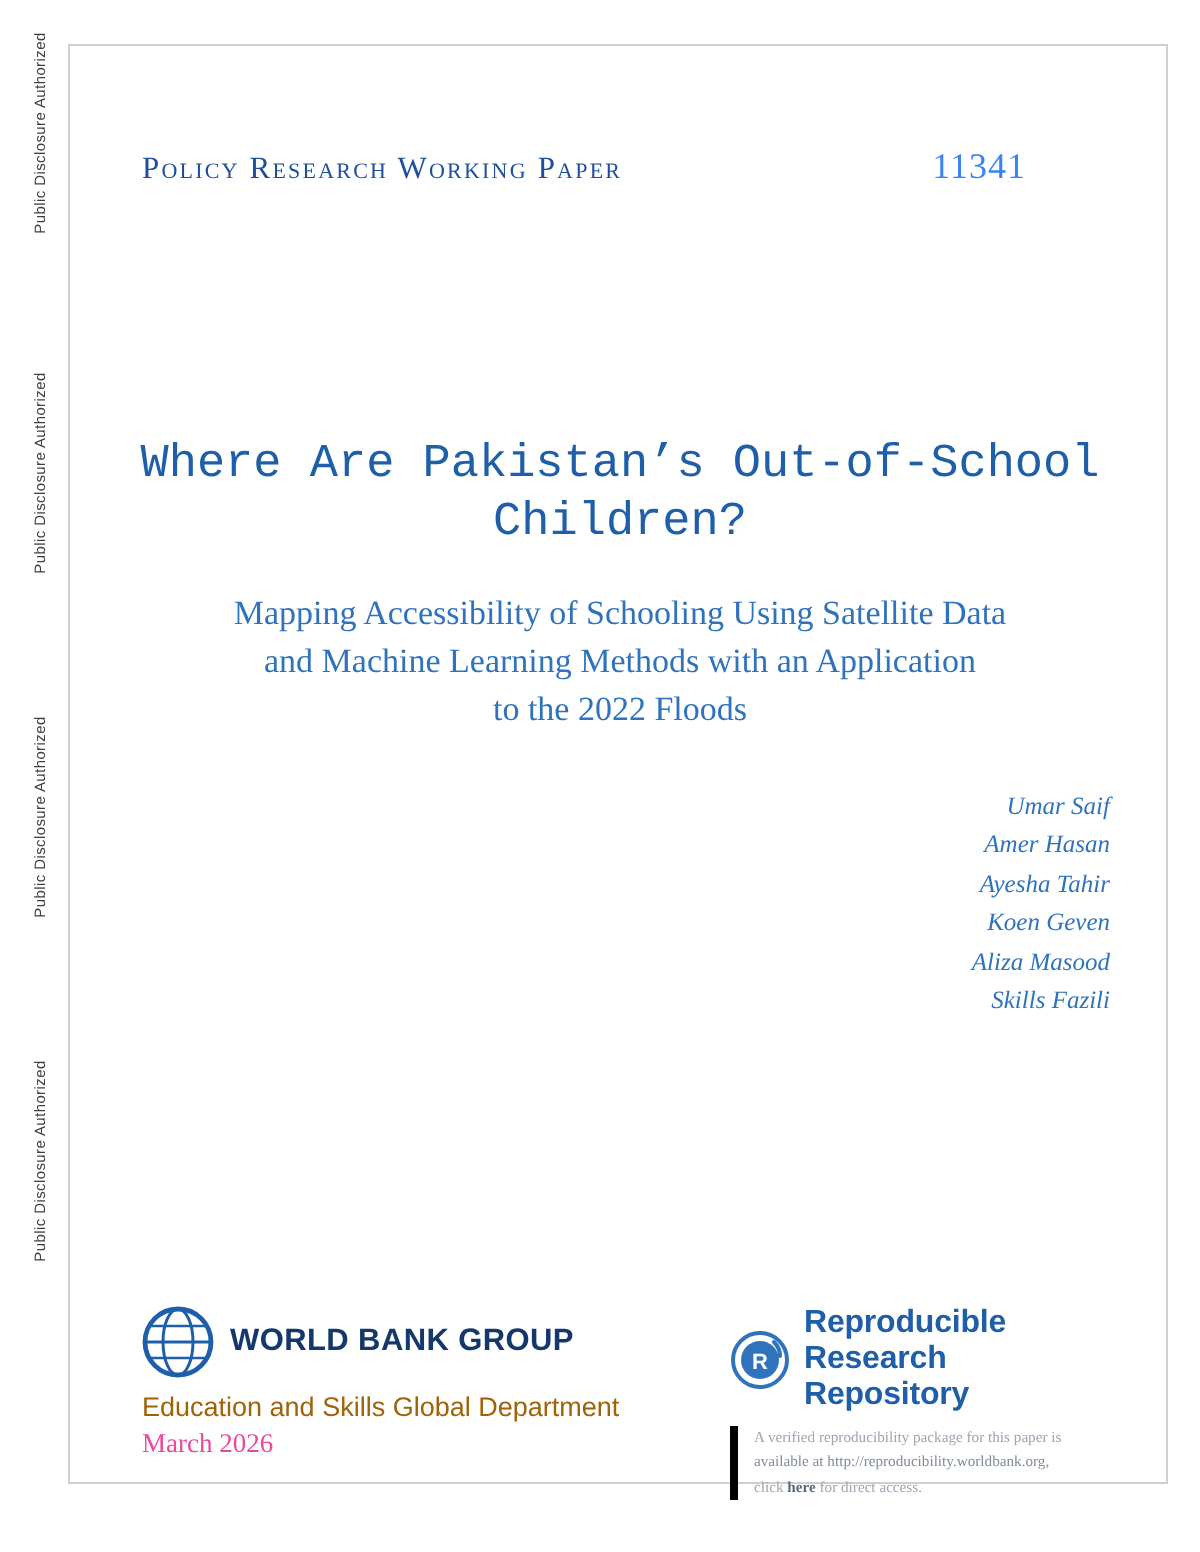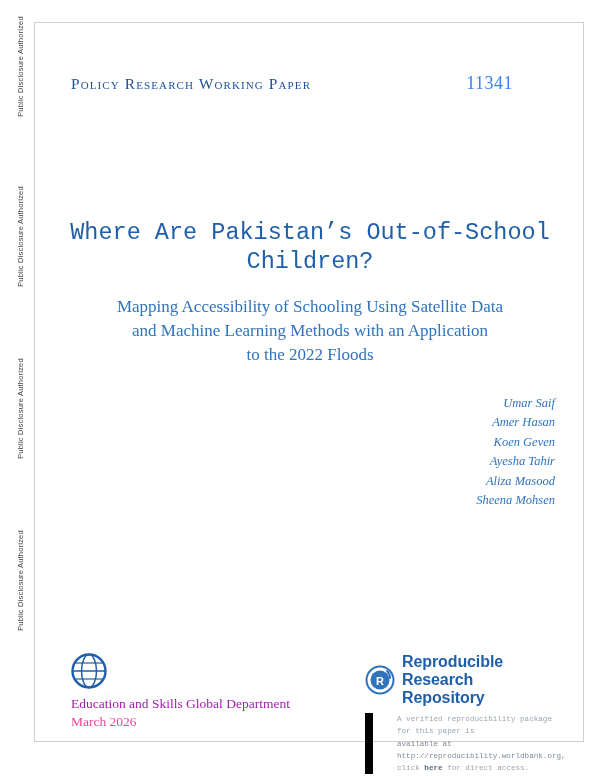--- a/index.html
+++ b/index.html
@@ -139,23 +139,23 @@
     margin-right: 8px;
   }
   .wb-name {
     font-family: "Liberation Sans", sans-serif;
     font-weight: bold;
     font-size: 15.5px;
     letter-spacing: 0.2px;
     color: #14386b;
   }
   .wb-dept {
-    font-family: Liberation Serif, serif;
+    font-family: Liberation Sans, sans-serif;
     font-size: 13.5px;
-    color: #a21caf;
+    color: #a16207;
     margin-top: 6px;
     line-height: 1.35;
   }
   .wb-date {
     font-family: Liberation Serif, serif;
     font-size: 13.5px;
     color: #ec4899;
     line-height: 1.35;
   }
 
@@ -178,23 +178,23 @@
   }
   .rr-title {
     font-family: "Liberation Sans", sans-serif;
     font-weight: bold;
     font-size: 16px;
     color: #1f5fa9;
     letter-spacing: -0.1px;
   }
   .rr-body {
     margin-top: 6px;
-    padding-left: 24px;
-    border-left: 8px solid #000000;
-    font-family: Liberation Mono, monospace;
+    padding-left: 8px;
+    border-left: 4px solid #000000;
+    font-family: Liberation Serif, serif;
     font-size: 7.6px;
     line-height: 1.62;
     color: #9aa6b2;
   }
   .rr-body .rr-link {
     color: #7f8c99;
     margin-top: 36px;
   }
   .rr-body b {
     color: #5b6a78;
@@ -222,37 +222,38 @@
     <p class="subtitle">
       <span>Mapping Accessibility of Schooling Using Satellite Data</span><br>
       <span>and Machine Learning Methods with an Application</span><br>
       <span>to the 2022 Floods</span>
     </p>
   </div>
 
   <div class="authors">
     <div class="author">Umar Saif</div>
     <div class="author">Amer Hasan</div>
+    <div class="author">Ayesha Tahir</div>
     <div class="author">Koen Geven</div>
-    <div class="author">Ayesha Tahir</div>
     <div class="author">Aliza Masood</div>
-    <div class="author">Sheena Mohsen</div>
+    <div class="author">Skills Fazili</div>
   </div>
 
   <div class="wb-block">
     <div class="wb-top">
       <span class="wb-logo">
         <svg viewBox="0 0 36 36" width="36" height="36" aria-hidden="true">
           <circle cx="18" cy="18" r="16.5" fill="none" stroke="#1f5fa9" stroke-width="2.4"></circle>
           <ellipse cx="18" cy="18" rx="7.5" ry="16.5" fill="none" stroke="#1f5fa9" stroke-width="1.5"></ellipse>
           <line x1="1.5" y1="18" x2="34.5" y2="18" stroke="#1f5fa9" stroke-width="1.5"></line>
           <line x1="4" y1="10" x2="32" y2="10" stroke="#1f5fa9" stroke-width="1.2"></line>
           <line x1="4" y1="26" x2="32" y2="26" stroke="#1f5fa9" stroke-width="1.2"></line>
         </svg>
       </span>
+      <span class="wb-name">WORLD BANK GROUP</span>
     </div>
     <div class="wb-dept">Education and Skills Global Department</div>
     <div class="wb-date">March 2026</div>
   </div>
 
   <div class="rr-block">
     <div class="rr-top">
       <span class="rr-logo">
         <svg viewBox="0 0 30 30" width="30" height="30" aria-hidden="true">
           <circle cx="15" cy="15" r="13.5" fill="none" stroke="#2f73bd" stroke-width="2"></circle>

